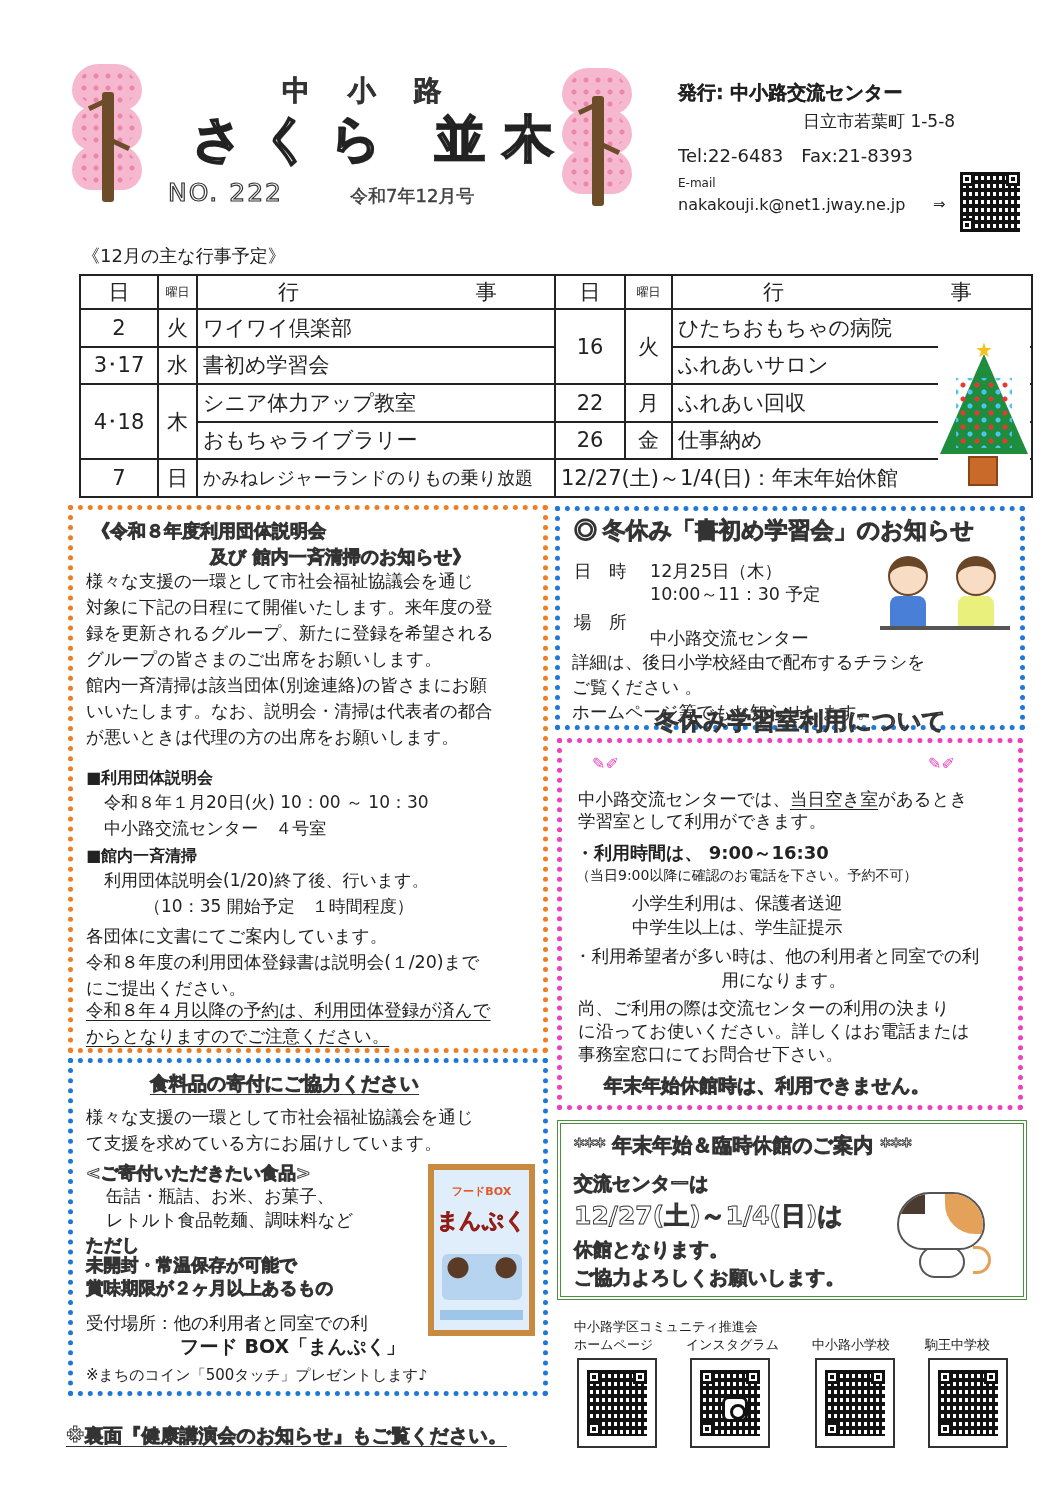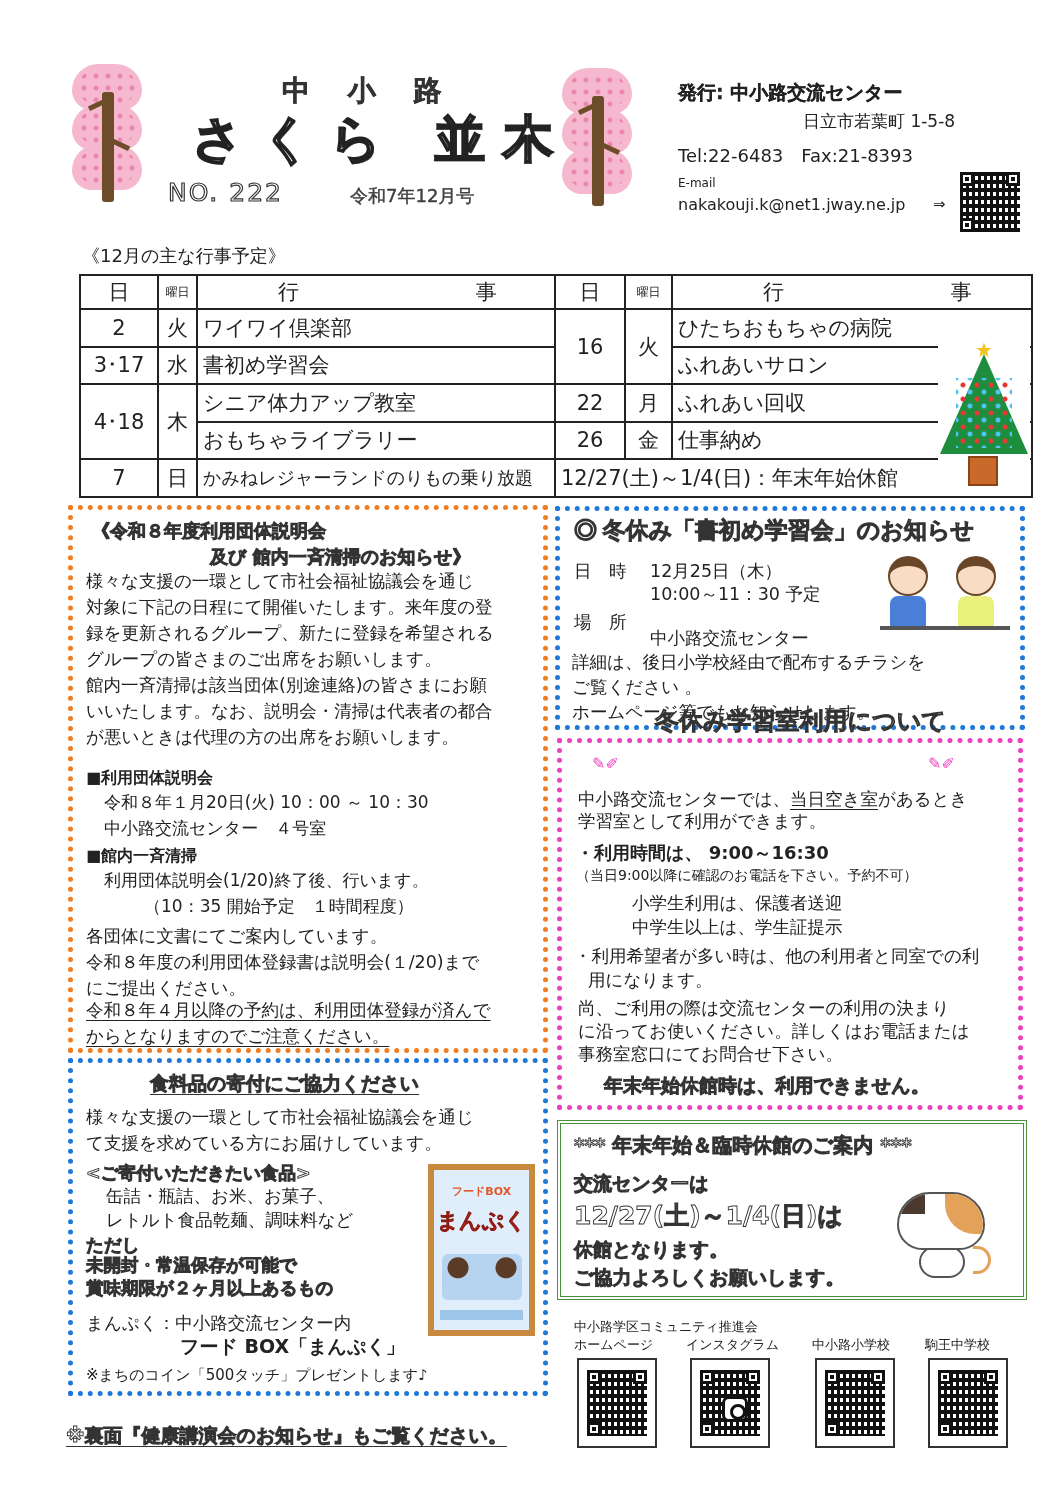--- a/index.html
+++ b/index.html
@@ -252,21 +252,21 @@
 <div class="txt" style="left:578px; top:788px; line-height:22px;">
   <div><span>中小路交流センターでは、</span><span class="ul">当日空き室</span><span>があるとき</span></div>
   <div>学習室として利用ができます。</div>
 </div>
 <div class="txt bold" style="left:576px; top:840px; font-size:18px;">・利用時間は、 9:00～16:30</div>
 <div class="txt" style="left:576px; top:862px; font-size:14px;">（当日9:00以降に確認のお電話を下さい。予約不可）</div>
 <div class="txt" style="left:632px; top:890px;">小学生利用は、保護者送迎</div>
 <div class="txt" style="left:632px; top:914px;">中学生以上は、学生証提示</div>
 <div class="txt" style="left:574px; top:944px; line-height:24px;">
   <div>・利用希望者が多い時は、他の利用者と同室での利</div>
-  <div style="padding-left:14px;">用になります。</div>
+  <div style="padding-left:14px;text-align:center;">用になります。</div>
 </div>
 <div class="txt" style="left:578px; top:997px; line-height:23px;">
   <div>尚、ご利用の際は交流センターの利用の決まり</div>
   <div>に沿ってお使いください。詳しくはお電話または</div>
   <div>事務室窓口にてお問合せ下さい。</div>
 </div>
 <div class="txt outline" style="left:604px; top:1072px; font-size:19px;">年末年始休館時は、利用できません。</div>
 
 <div class="abs b-green" style="left:557px; top:1120px; width:470px; height:180px;"></div>
 <div class="txt outline" style="left:574px; top:1132px; font-size:20px;">*** 年末年始＆臨時休館のご案内 ***</div>
@@ -292,21 +292,21 @@
 <div class="txt outline" style="left:86px; top:1160px;">&lt;ご寄付いただきたい食品&gt;</div>
 <div class="txt" style="left:106px; top:1184px; line-height:24px;">
   <div>缶詰・瓶詰、お米、お菓子、</div>
   <div>レトルト食品乾麺、調味料など</div>
 </div>
 <div class="txt outline" style="left:86px; top:1232px;">ただし</div>
 <div class="txt outline" style="left:86px; top:1254px; line-height:23px;">
   <div>未開封・常温保存が可能で</div>
   <div>賞味期限が２ヶ月以上あるもの</div>
 </div>
-<div class="txt" style="left:86px; top:1310px;">まんぷく：中小路交流センター内</div>
+<div class="txt" style="left:86px; top:1310px;">受付場所：他の利用者と同室での利</div>
 <div class="txt bold" style="left:180px; top:1333px; font-size:19px;">フード BOX「まんぷく」</div>
 <div class="txt" style="left:86px; top:1362px; font-size:15px;">※まちのコイン「500タッチ」プレゼントします♪</div>
 <div class="foodbox">
   <div class="inner">
     <div class="t1">フードBOX</div>
     <div class="t2">まんぷく</div>
     <div class="ppl"></div>
     <div class="org"></div>
   </div>
 </div>

